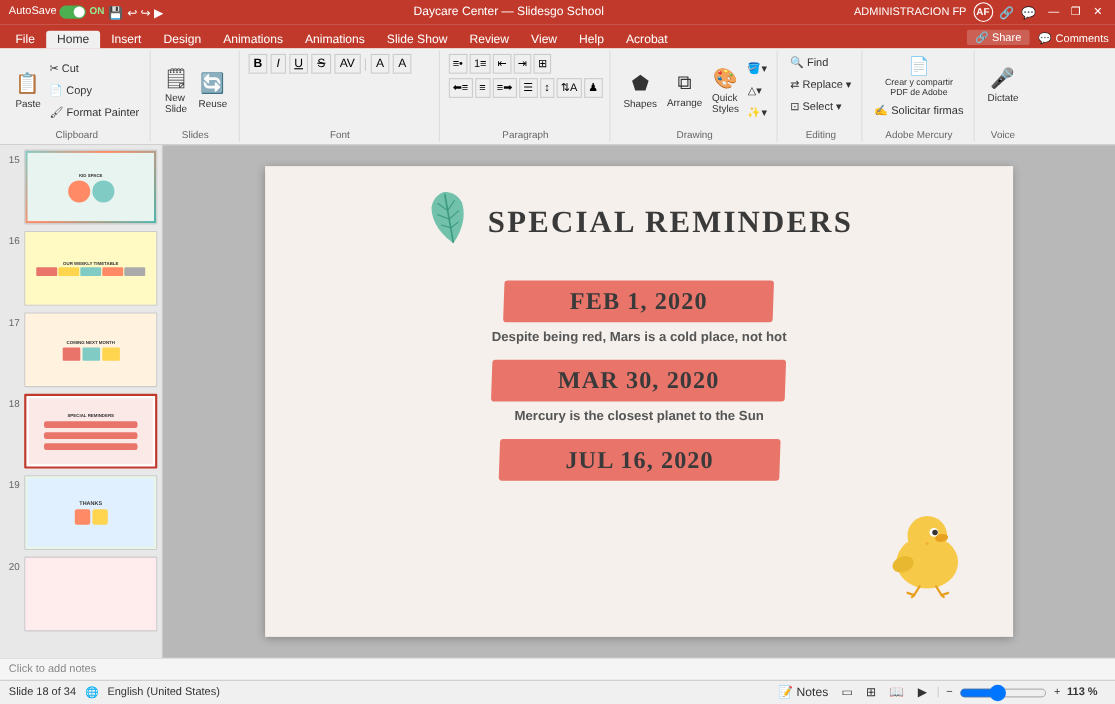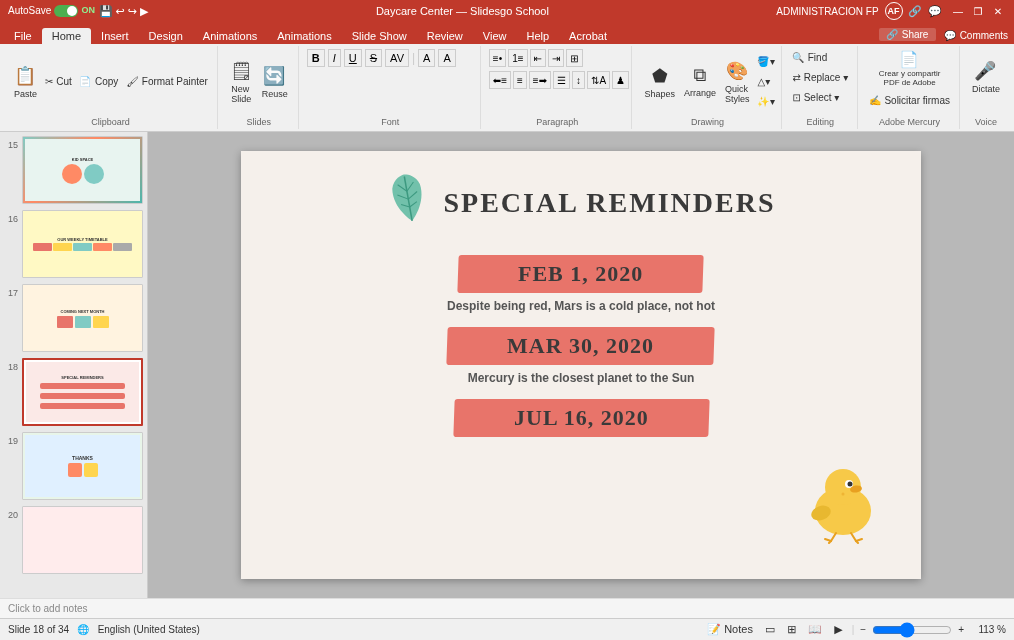--- a/index.html
+++ b/index.html
@@ -361,21 +361,21 @@
 </div>
 
 <div id="ribbon">
 
   <div class="ribbon-group">
     <div class="ribbon-buttons">
       <div class="ribbon-btn">
         <span class="btn-icon">📋</span>
         <span>Paste</span>
       </div>
-      <div style="display:flex;flex-direction:row;gap:2px;">
+      <div style="display:flex;flex-direction:column;gap:2px;">
         <div class="ribbon-btn-sm">✂ Cut</div>
         <div class="ribbon-btn-sm">📄 Copy</div>
         <div class="ribbon-btn-sm">🖌 Format Painter</div>
       </div>
     </div>
     <div class="ribbon-group-label">Clipboard</div>
   </div>
 
   <div class="ribbon-group">
     <div class="ribbon-buttons">
@@ -659,15 +659,15 @@
   <div class="status-right">
     <span class="status-btn">📝 Notes</span>
     <span class="status-btn">▭</span>
     <span class="status-btn">⊞</span>
     <span class="status-btn">📖</span>
     <span class="status-btn">▶</span>
     <span style="color:#ccc;">|</span>
     <span style="cursor:pointer;">−</span>
     <input type="range" min="50" max="200" value="113" style="width: 80px; height: 12px; cursor: pointer;">
     <span style="cursor:pointer;">+</span>
-    <span style="cursor:pointer;min-width:36px;text-align:right;">113 %</span>
+    <span style="cursor:pointer;min-width:36px;text-align:left;font-weight:bold;">113 %</span>
   </div>
 </div>
 
 </body></html>

